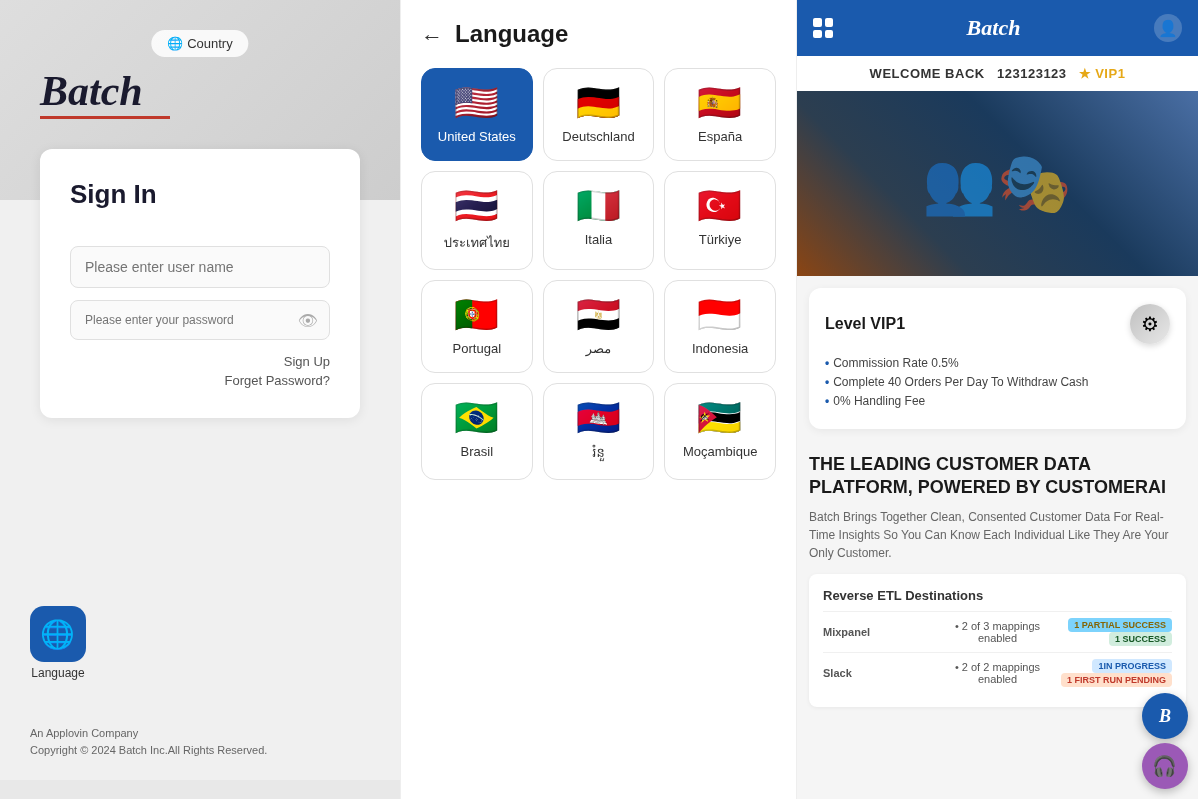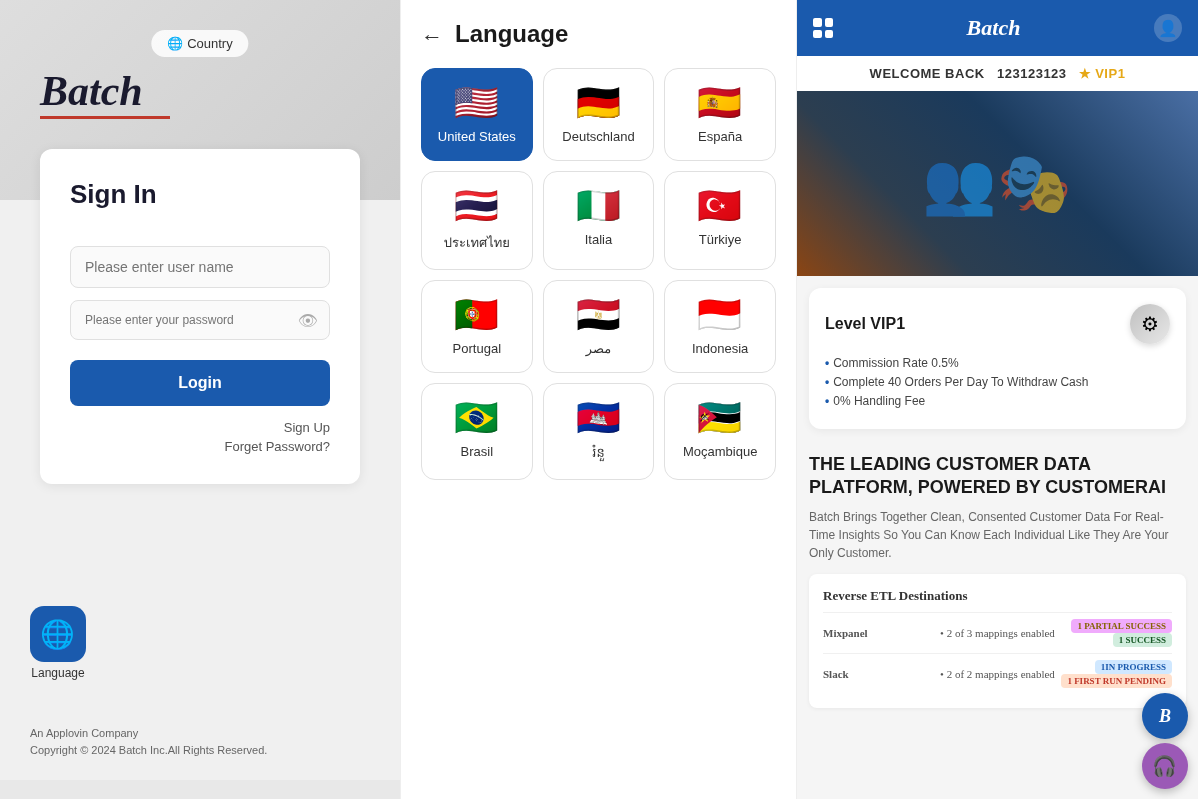--- a/index.html
+++ b/index.html
@@ -388,21 +388,20 @@
       color: #666;
       line-height: 1.5;
       margin-bottom: 12px;
     }
 
     .etl-card {
       background: white;
       border-radius: 8px;
       padding: 14px;
       box-shadow: 0 1px 4px rgba(0,0,0,0.06);
-      font-family: Liberation Serif, serif;
     }
     .etl-title {
       font-size: 13px;
       font-weight: 700;
       color: #333;
       margin-bottom: 8px;
     }
     .etl-row {
       display: flex;
       align-items: center;
@@ -414,21 +413,21 @@
     }
     .etl-name { font-weight: 600; flex: 1; }
     .etl-status { flex: 1; text-align: center; }
     .badge {
       display: inline-block;
       padding: 2px 6px;
       border-radius: 4px;
       font-size: 9px;
       font-weight: 600;
     }
-    .badge-yellow { background: #f0abfc; color: #856404; text-align: center; }
+    .badge-yellow { background: #7dd3fc; color: #856404; text-align: center; }
     .badge-green { background: #d1edde; color: #155724; }
     .badge-blue { background: #d0e8ff; color: #1a5aad; }
     .badge-orange { background: #ffe0cc; color: #c0392b; }
     .etl-latest { flex: 1; text-align: right; }
 
     .fab-batch {
       position: fixed;
       bottom: 60px;
       right: 22px;
       width: 46px;
@@ -485,21 +484,20 @@
   <div class="signin-box">
     <div class="signin-title">Sign In</div>
     
     <input class="signin-input" type="text" placeholder="Please enter user name" style="">
     
     <div class="input-wrapper">
       <input type="password" placeholder="Please enter your password" style="">
       <span class="eye-icon">👁</span>
     </div>
 
-    <button class="login-btn">Login</button>
 
     <div class="signin-links">
       <a>Sign Up</a>
       <a>Forget Password?</a>
     </div>
   </div>
 
   <div class="language-fab">
     <div class="language-fab-icon">
       <span>🌐</span>

